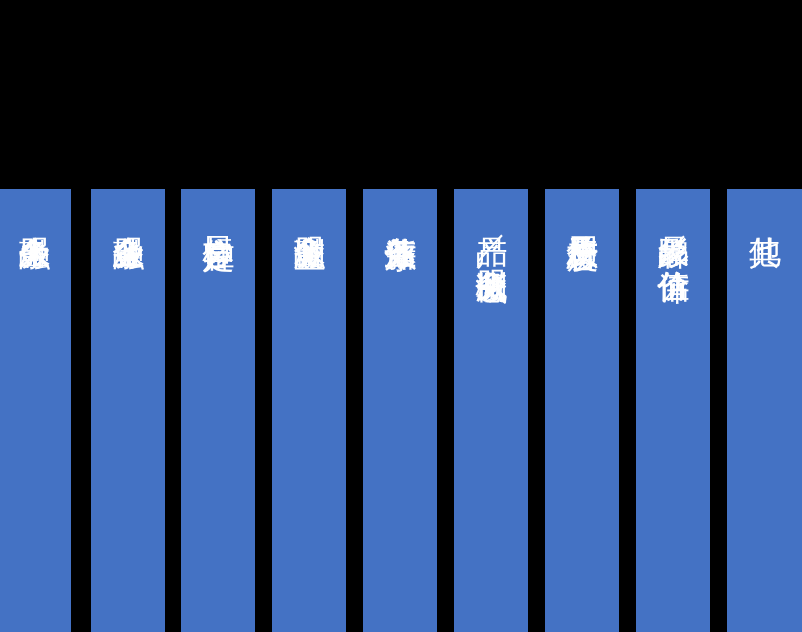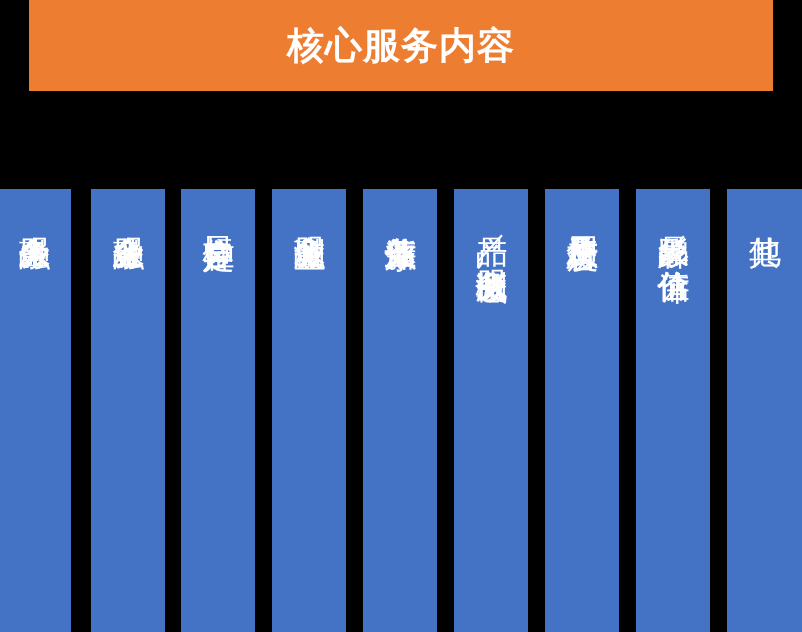--- a/index.html
+++ b/index.html
@@ -91,23 +91,20 @@
     line-height: 1.12;
     letter-spacing: 0.5px;
     font-family: "DejaVu Sans", "Liberation Sans", sans-serif;
   }
 </style>
 </head>
 <body>
 
 <div id="canvas">
 
-  <div class="header-banner">
-    <div class="header-title">核心服务内容</div>
-  </div>
 
   <div class="connector-band"></div>
 
   <div class="columns-row">
 
     <div class="column-box" style="left:-3px;">
       <div class="label-wrap">
         <span class="vtext">个人金融服务</span>
       </div>
     </div>

